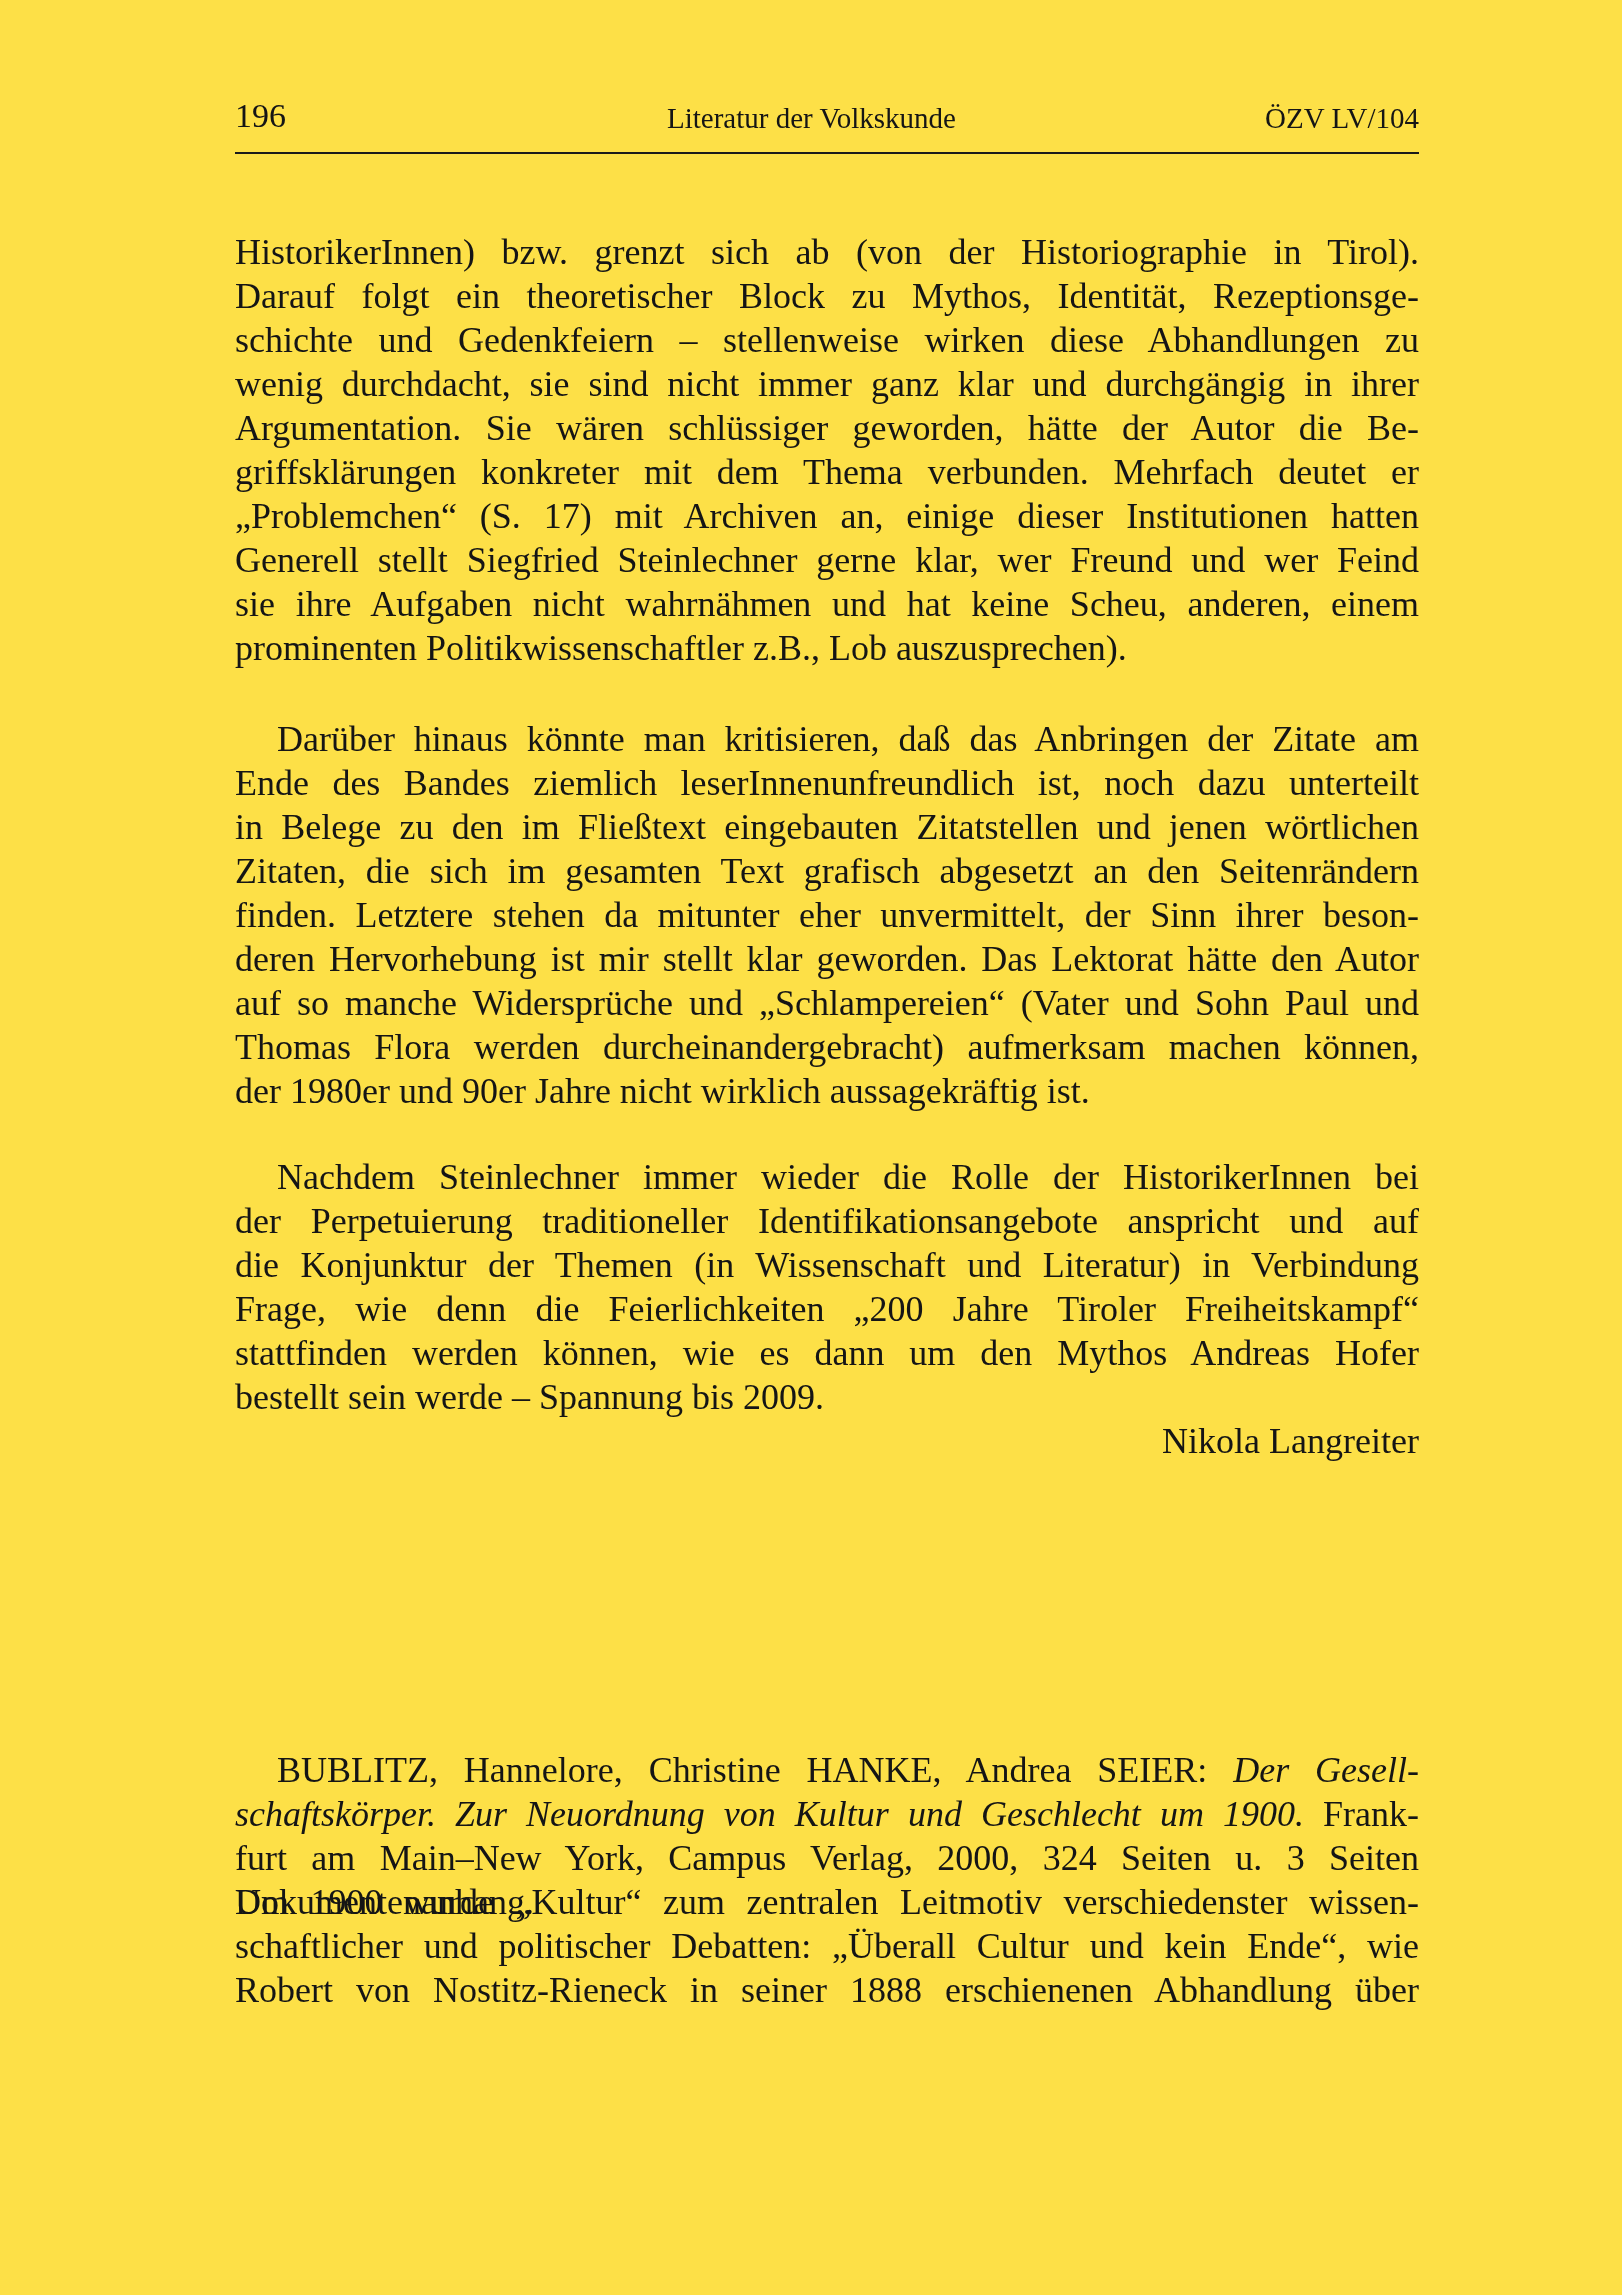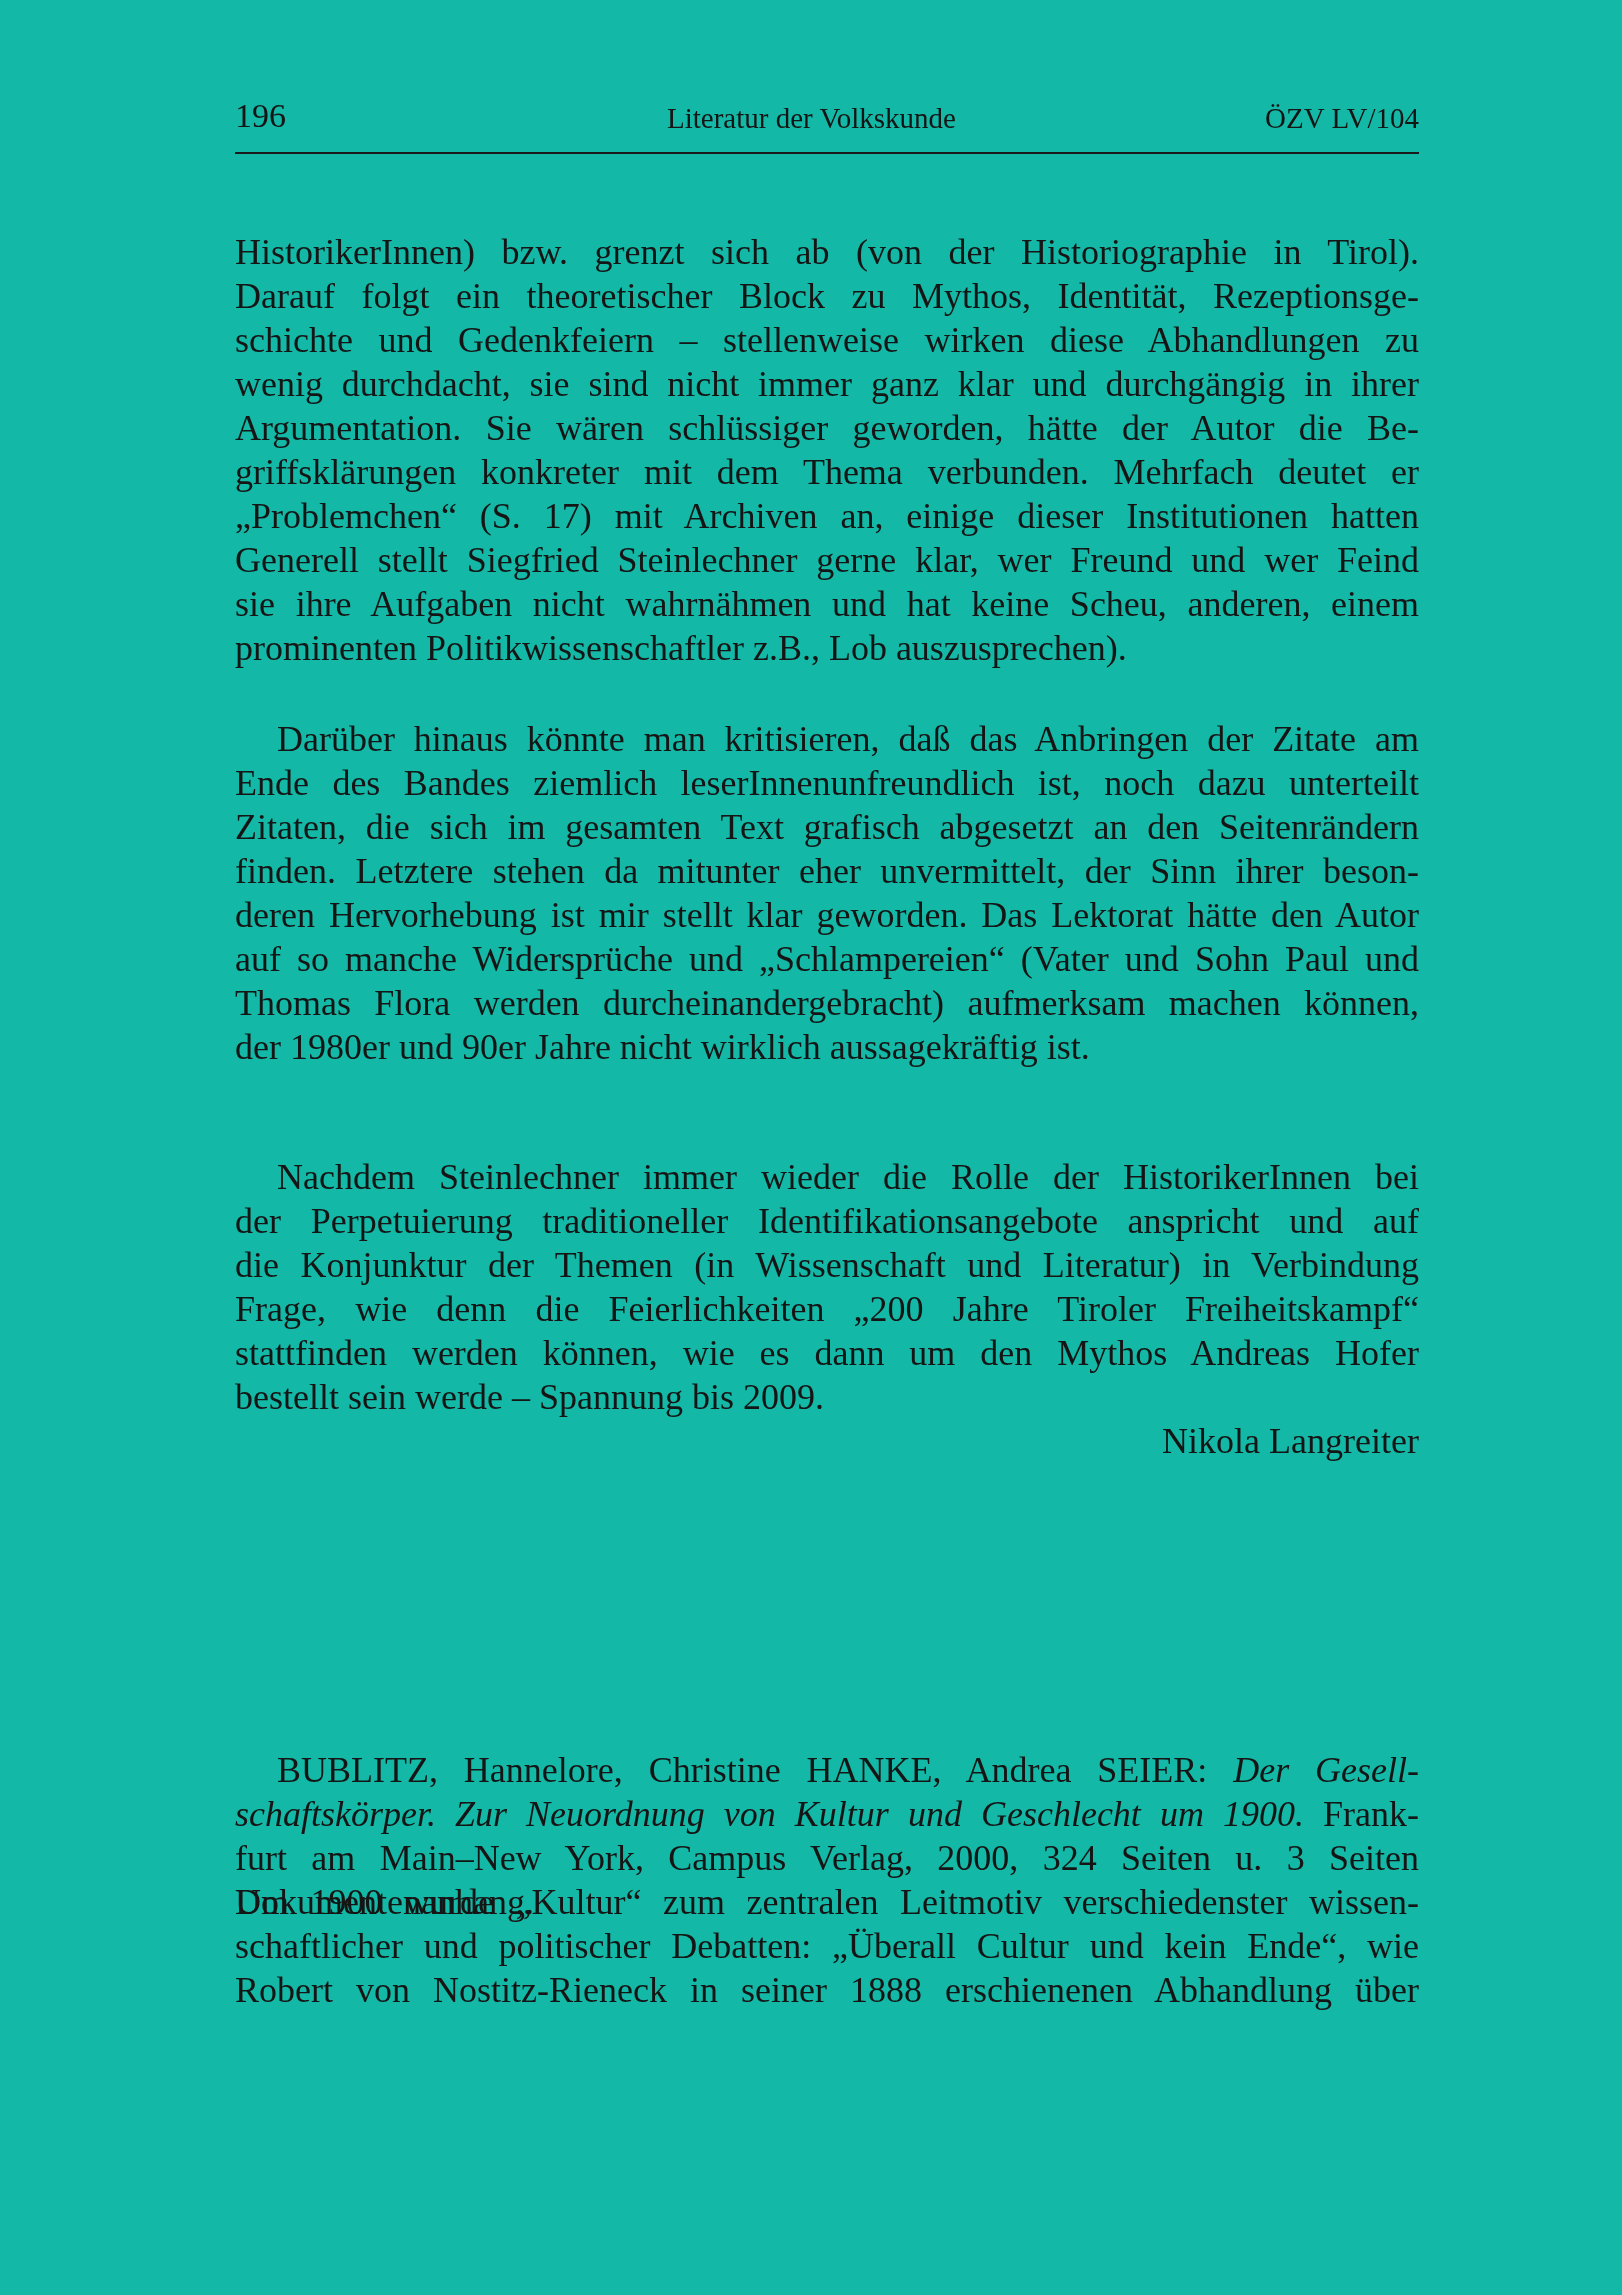--- a/index.html
+++ b/index.html
@@ -1,18 +1,18 @@
 <!DOCTYPE html>
 <html style="font-size:13px"><head>
 <meta charset="utf-8">
 <style>
   html, body { margin: 0; padding: 0; background: #ffffff; }
   body { width: 1622px; height: 2295px; position: relative; overflow: hidden;
          font-family: "Liberation Serif", "DejaVu Serif", serif; color: #151515; }
-  .page { position: absolute; left: 0; top: 0; width: 1622px; height: 2295px; background: #14b8a6; }
+  .page { position: absolute; left: 0; top: 0; width: 1622px; height: 2295px; background: #fde047; }
   .header { position: absolute; left: 235px; top: 97px; width: 1184px; height: 49px;
             font-size: 31px; }
   .header .pnum { position: absolute; left: 0; top: 0; font-size: 34px; }
   .header .running { position: absolute; left: 432px; top: 4.9px; font-size: 29px; }
   .header .journal { position: absolute; right: 0; top: 4.9px; font-size: 29px; }
   .rule { position: absolute; left: 235px; top: 152px; width: 1184px; height: 2.4px; background: #1a1a1a; }
   .block { position: absolute; left: 235px; width: 1184px; }
   .line { display: block; height: 44px; line-height: 44px; font-size: 36px; white-space: nowrap;
           text-align: justify; text-align-last: justify; letter-spacing: 0; }
   .line.last { text-align-last: left; }
@@ -41,20 +41,21 @@
     <span class="line">griffsklärungen konkreter mit dem Thema verbunden. Mehrfach deutet er</span>
     <span class="line">„Problemchen“ (S. 17) mit Archiven an, einige dieser Institutionen hatten</span>
     <span class="line">Generell stellt Siegfried Steinlechner gerne klar, wer Freund und wer Feind</span>
     <span class="line">sie ihre Aufgaben nicht wahrnähmen und hat keine Scheu, anderen, einem</span>
     <span class="line last">prominenten Politikwissenschaftler z.B., Lob auszusprechen).</span>
   </div>
 
   <div class="block" style="top:717px;">
     <span class="line indent">Darüber hinaus könnte man kritisieren, daß das Anbringen der Zitate am</span>
     <span class="line">Ende des Bandes ziemlich leserInnenunfreundlich ist, noch dazu unterteilt</span>
+    <span class="line">in Belege zu den im Fließtext eingebauten Zitatstellen und jenen wörtlichen</span>
     <span class="line">Zitaten, die sich im gesamten Text grafisch abgesetzt an den Seitenrändern</span>
     <span class="line">finden. Letztere stehen da mitunter eher unvermittelt, der Sinn ihrer beson-</span>
     <span class="line">deren Hervorhebung ist mir stellt klar geworden. Das Lektorat hätte den Autor</span>
     <span class="line">auf so manche Widersprüche und „Schlampereien“ (Vater und Sohn Paul und</span>
     <span class="line">Thomas Flora werden durcheinandergebracht) aufmerksam machen können,</span>
     <span class="line last">der 1980er und 90er Jahre nicht wirklich aussagekräftig ist.</span>
   </div>
 
   <div class="block" style="top:1155px;">
     <span class="line indent">Nachdem Steinlechner immer wieder die Rolle der HistorikerInnen bei</span>

